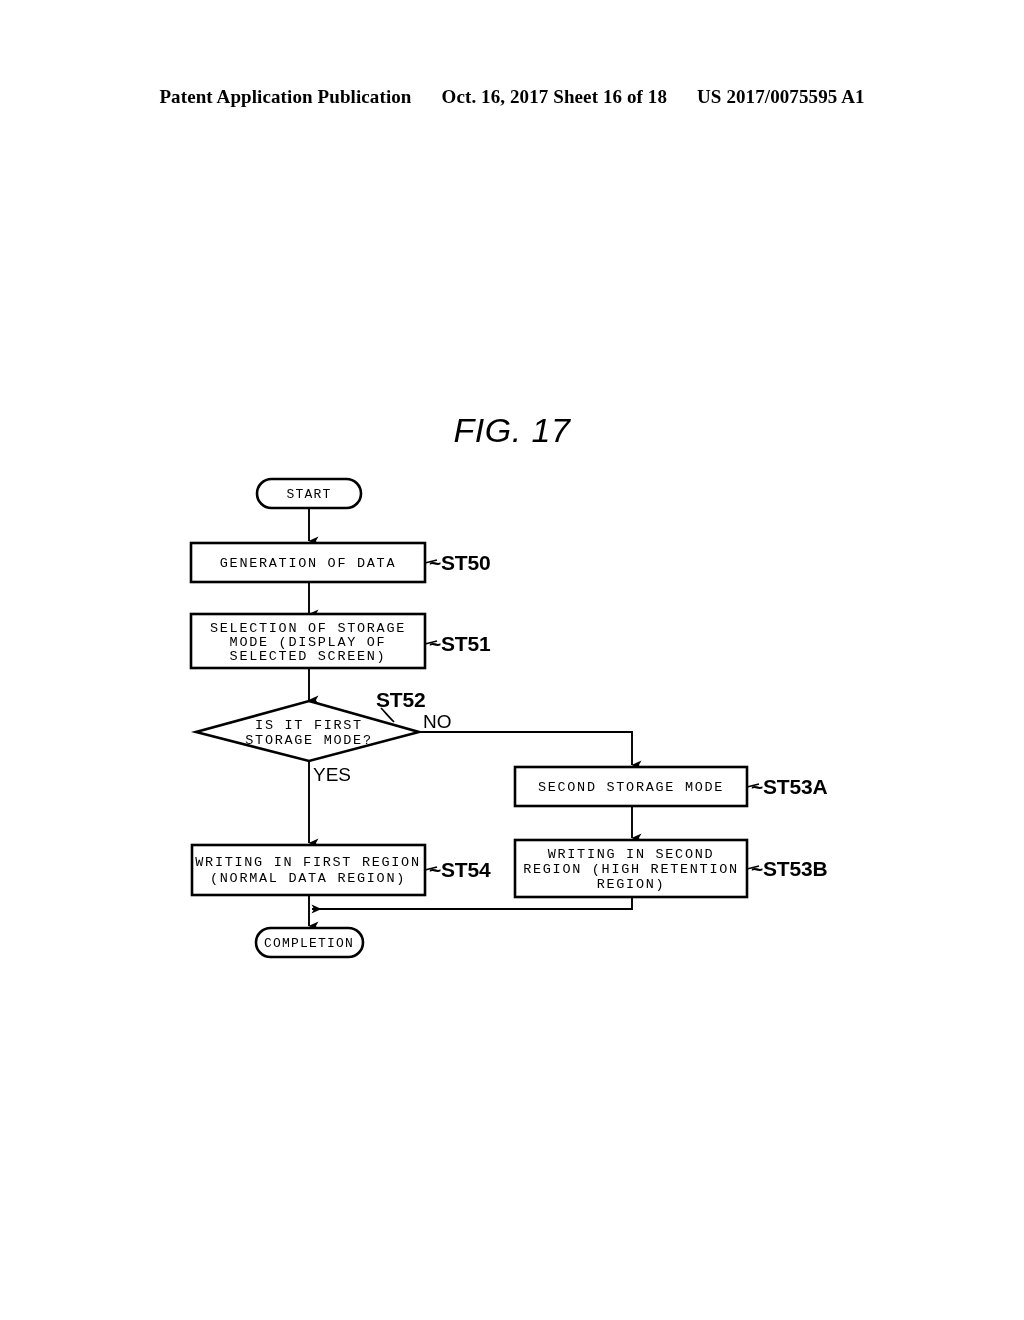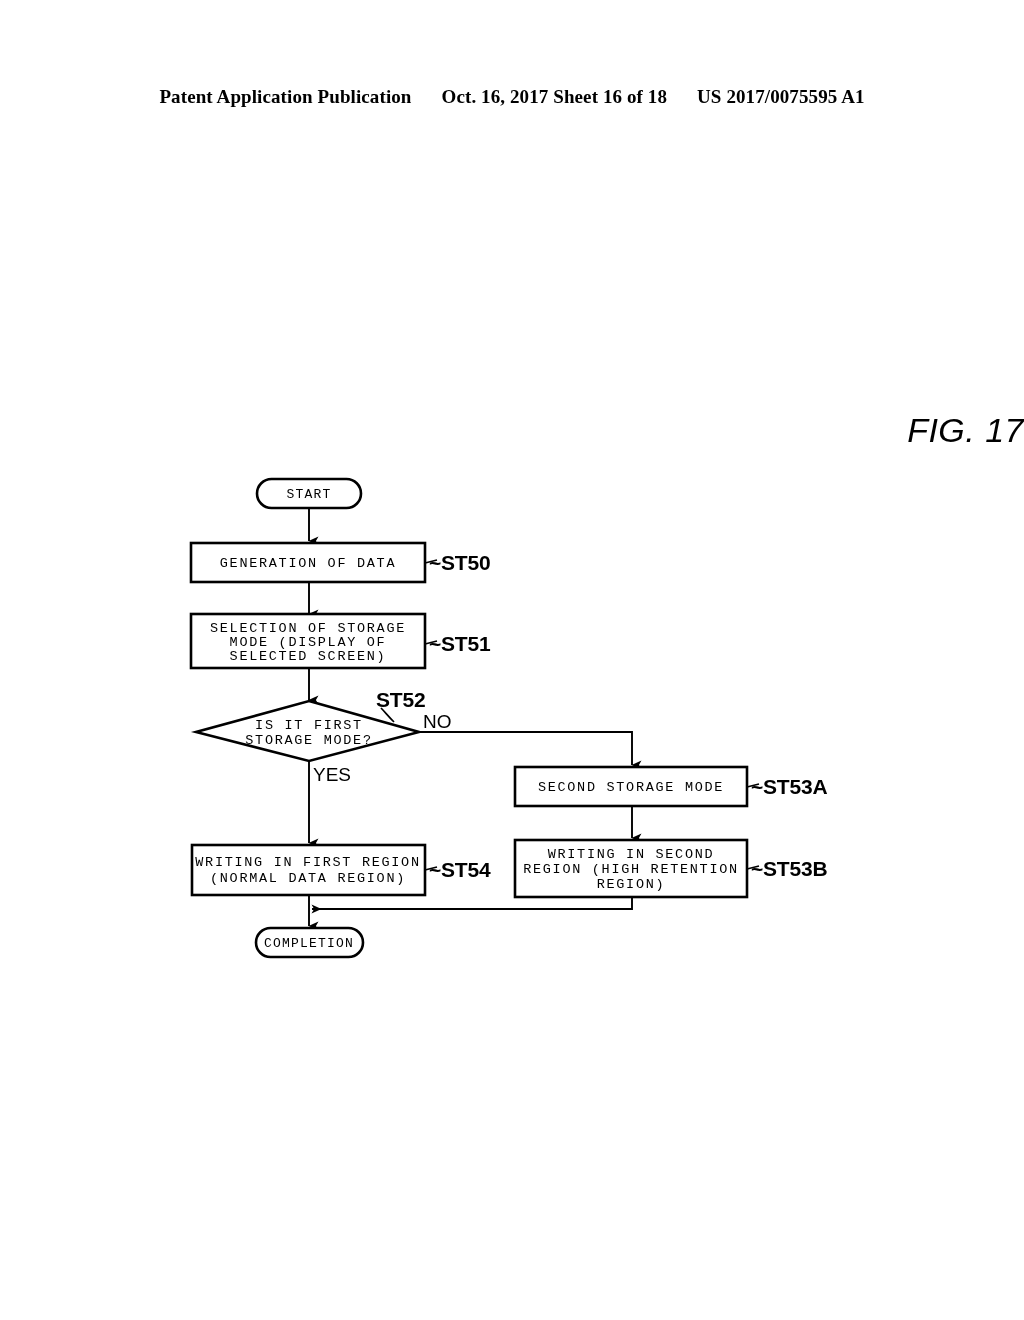--- a/index.html
+++ b/index.html
@@ -32,21 +32,21 @@
   #page-header .hdr-gap-a { display: inline-block; width: 30px; }
   #page-header .hdr-gap-b { display: inline-block; width: 30px; }
   #page-header .hdr-part { display: inline; }
 
   
   #fig-title {
     position: absolute;
     left: 0;
     top: 411px;
     width: 1024px;
-    text-align: right;
+    text-align: center;
     font-family: "Liberation Sans", sans-serif;
     font-style: italic;
     font-size: 34px;
     letter-spacing: 0.5px;
   }
 
   
   #flowchart {
     position: absolute;
     left: 4px;

